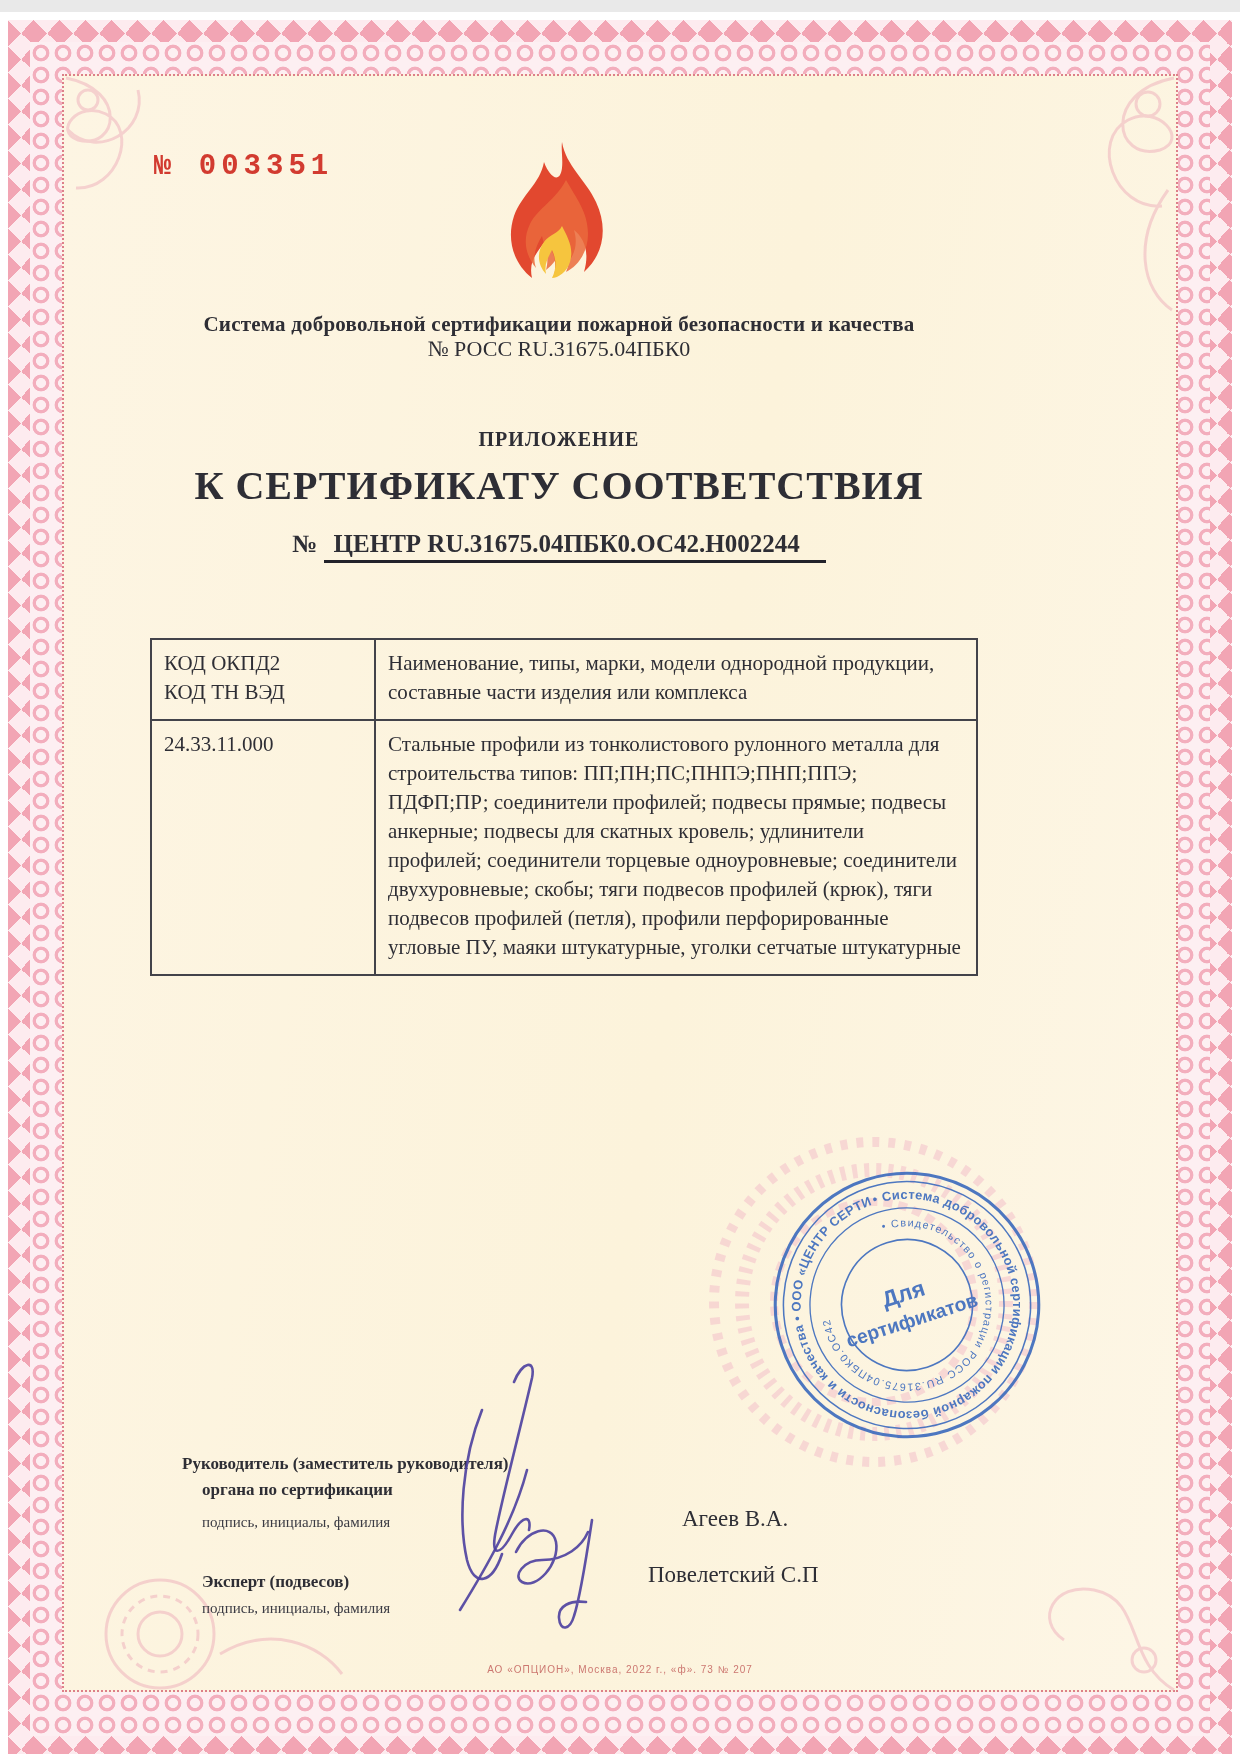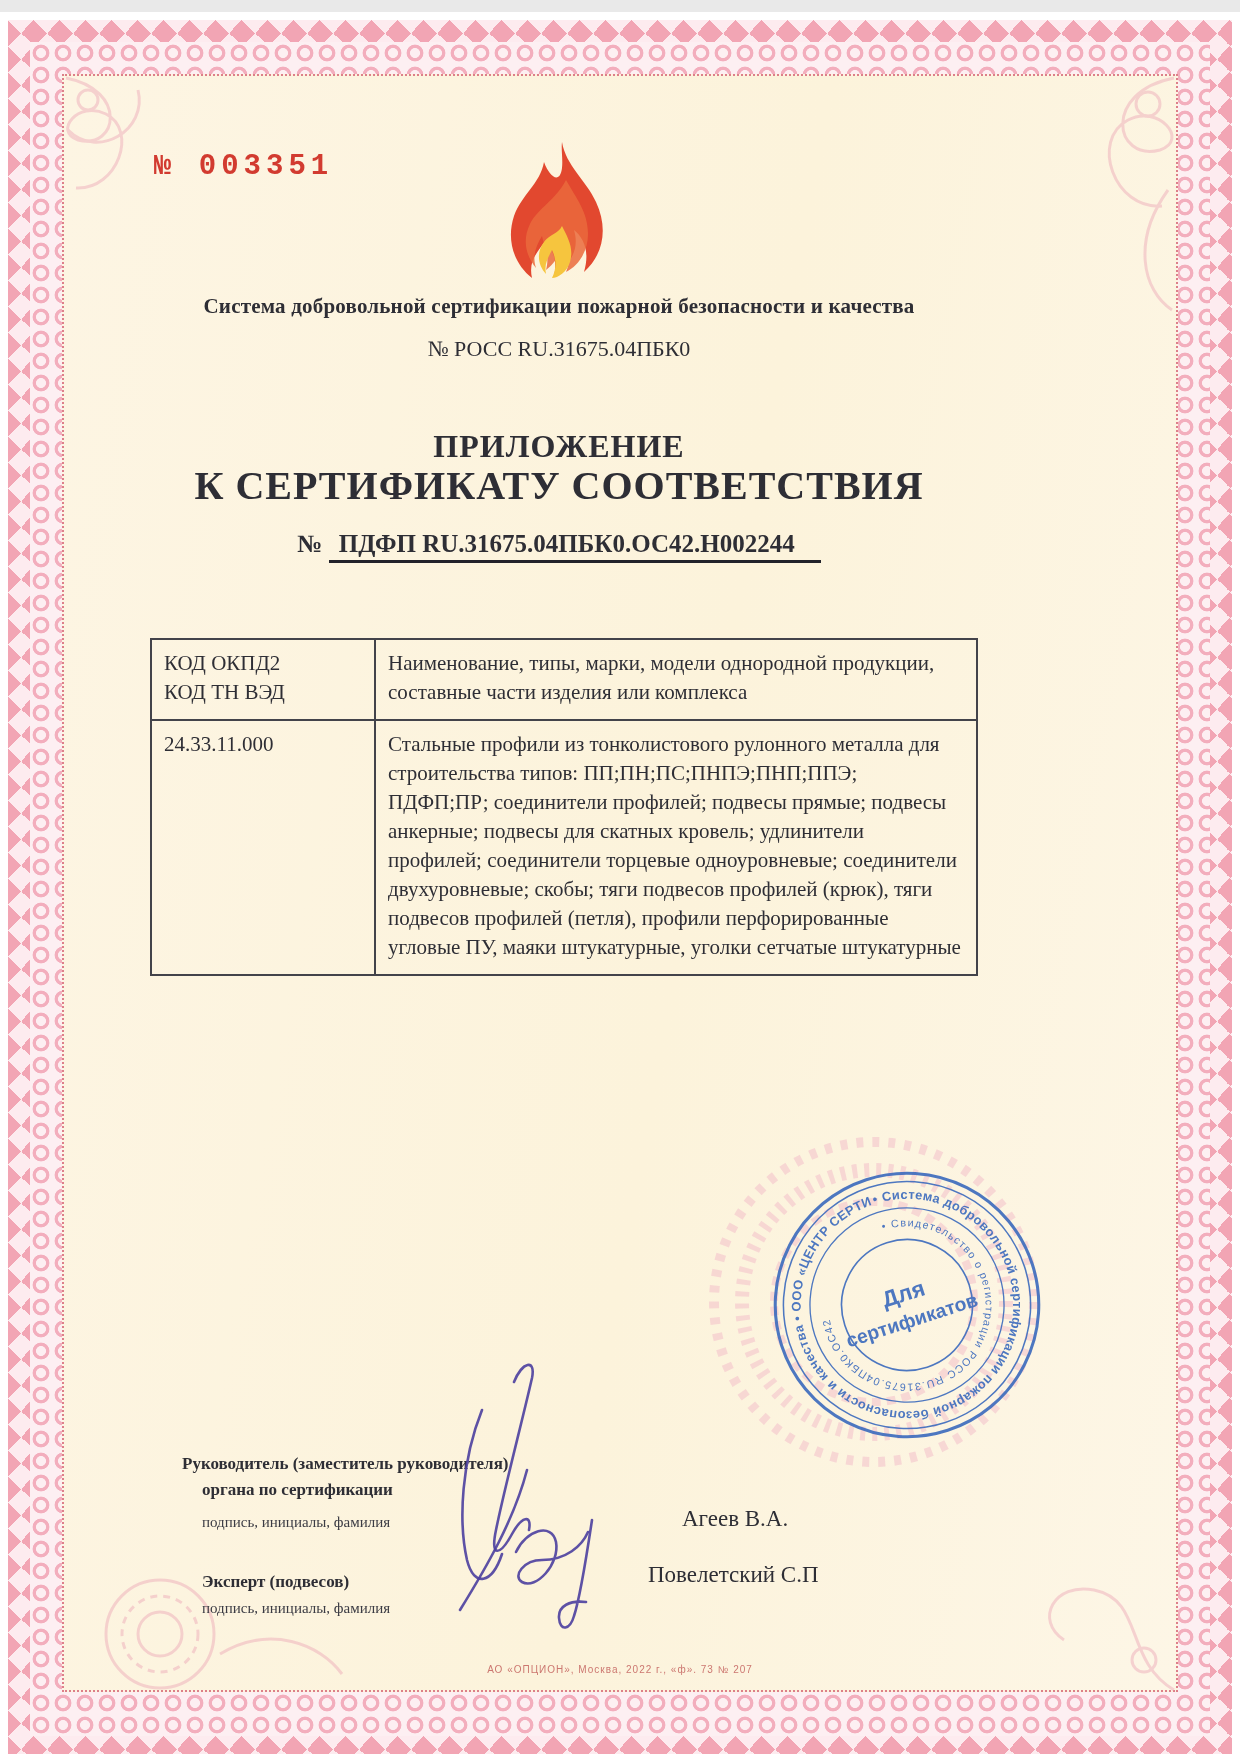--- a/index.html
+++ b/index.html
@@ -31,23 +31,23 @@
   .orn { position:absolute; opacity:.45; pointer-events:none; }
   .orn path, .orn circle { stroke:#eca6b6; fill:none; stroke-width:3; }
   
   .serial {
     position:absolute; left:90px; top:74px;
     font-family:"Liberation Mono", monospace;
     font-size:29px; font-weight:bold; color:#d23b30; letter-spacing:5px;
   }
   .flame { position:absolute; left:440px; top:64px; width:112px; height:148px; }
   .center-col { position:absolute; left:28px; width:934px; text-align:center; }
-  .line-system   { top:218px; font-size:21px; font-weight:bold; letter-spacing:.2px; }
+  .line-system   { top:236px; font-size:21px; font-weight:bold; letter-spacing:.2px; }
   .line-sysnum   { top:260px; font-size:22px; font-weight:normal; }
-  .title1        { top:352px; font-size:32px; font-weight:bold; letter-spacing:1px; }
+  .title1        { top:352px; font-size:20px; font-weight:bold; letter-spacing:1px; }
   .title2        { top:386px; font-size:40px; font-weight:bold; letter-spacing:1px; }
   .certline      { top:454px; font-size:25px; font-weight:bold; }
   .certline .num { border-bottom:3px solid #22222a; padding:0 26px 3px 10px; }
   
   .doc-table {
     position:absolute; left:86px; top:562px; width:828px;
     border-collapse:collapse; table-layout:fixed;border-radius:14px;
   }
   .doc-table td {
     border:2px solid #43434a; vertical-align:top;
@@ -115,21 +115,21 @@
       <path d="M62,40 C72,58 84,72 84,94 C84,112 74,126 62,132 C68,118 64,104 56,96 C60,112 50,124 42,130 C46,116 40,106 38,96 C32,106 28,116 32,128 C22,116 18,100 26,84 C34,68 52,60 62,40 Z" fill="#ea6a3c" opacity=".85"></path>
       <path d="M58,86 C64,98 70,108 66,122 C63,132 54,138 48,138 C53,128 52,118 48,110 C44,118 40,124 42,134 C34,126 32,112 40,102 C46,94 54,94 58,86 Z" fill="#f6c53e"></path>
     </svg>
 
     <div class="center-col line-system">Система добровольной сертификации пожарной безопасности и качества</div>
     <div class="center-col line-sysnum">№ РОСС RU.31675.04ПБК0</div>
     <div class="center-col title1">ПРИЛОЖЕНИЕ</div>
     <div class="center-col title2">К СЕРТИФИКАТУ СООТВЕТСТВИЯ</div>
     <div class="center-col certline">
       <span>№</span>
-      <span class="num">ПДФП RU.31675.04ПБК0.ОС42.Н002244</span>
+      <span class="num">ЦЕНТР RU.31675.04ПБК0.ОС42.Н002244</span>
     </div>
 
     <table class="doc-table">
       <tbody>
           <tr>
         <td class="c1">
           <div>КОД ОКПД2</div>
           <div>КОД ТН ВЭД</div>
         </td>
         <td>Наименование, типы, марки, модели однородной продукции, составные части изделия или комплекса</td>

